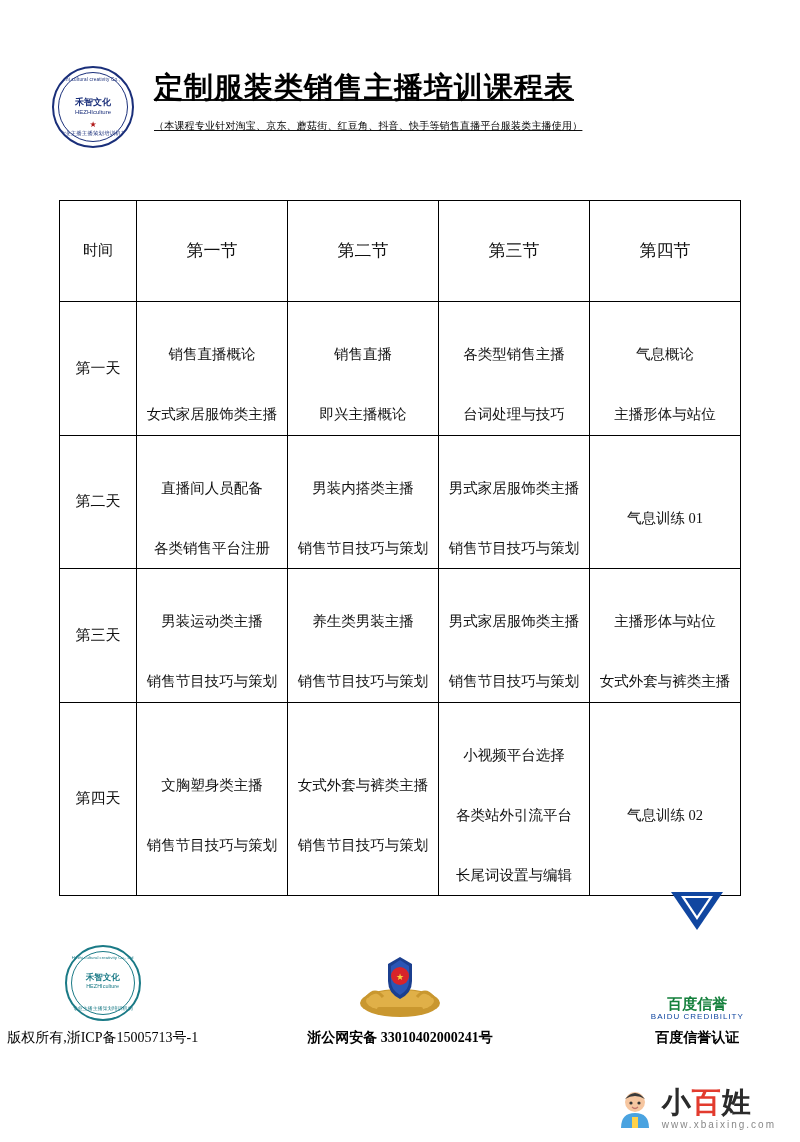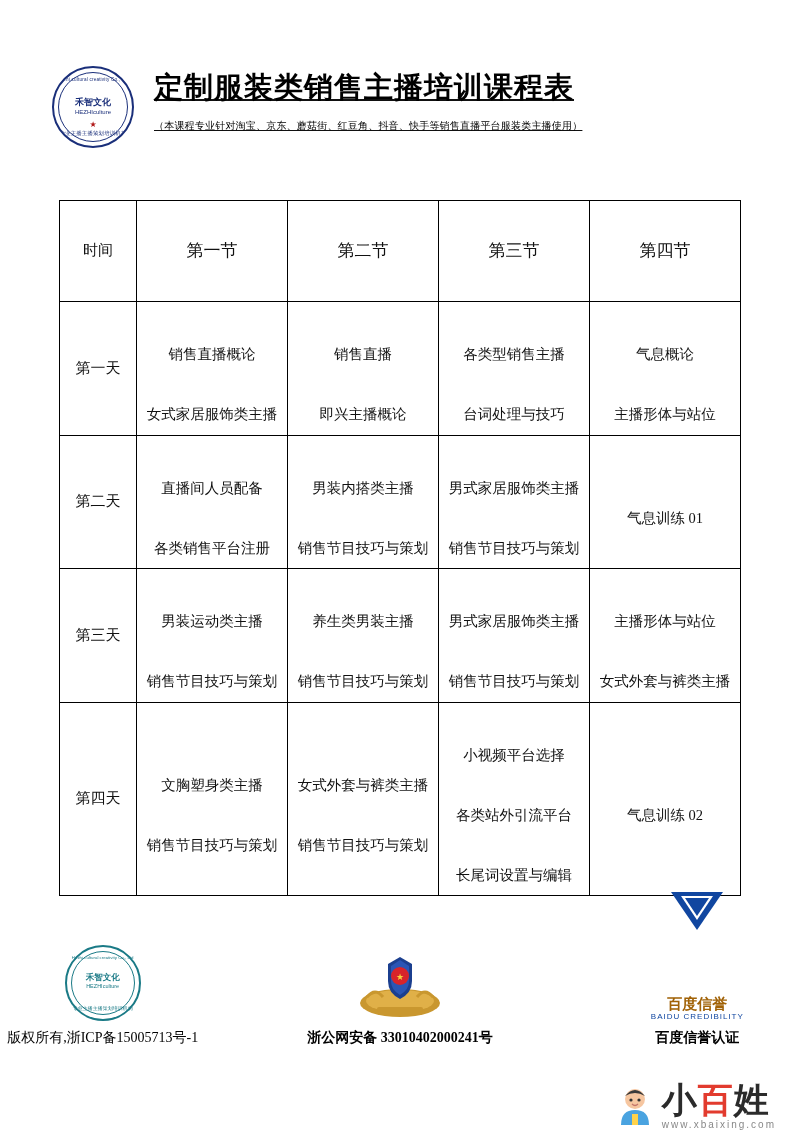--- a/index.html
+++ b/index.html
@@ -196,39 +196,39 @@
   .baidu-sub {
     font-size: 8px;
     letter-spacing: 1px;
     color: #1046a0;
     font-family: "Liberation Sans", sans-serif;
     margin-top: -2px;
   }
   .baidu-cn {
     font-size: 15px;
     font-weight: bold;
-    color: #a16207;
+    color: #15803d;
     font-family: "Liberation Sans", sans-serif;
     margin-top: 41px;
   }
 
   
   .watermark {
     position: absolute;
     right: 24px;
     bottom: 12px;
     display: flex;
     align-items: center;
     gap: 6px;
   }
   .wm-text {
     line-height: 1;
   }
   .wm-main {
-    font-size: 35px;
+    font-size: 29px;
     font-weight: bold;
     color: #2b2b2b;
     letter-spacing: 1px;
     font-family: "Liberation Sans", sans-serif;
   }
   .wm-main .accent { color: #e23b2e; }
   .wm-sub {
     font-size: 10px;
     color: #888;
     letter-spacing: 2px;

